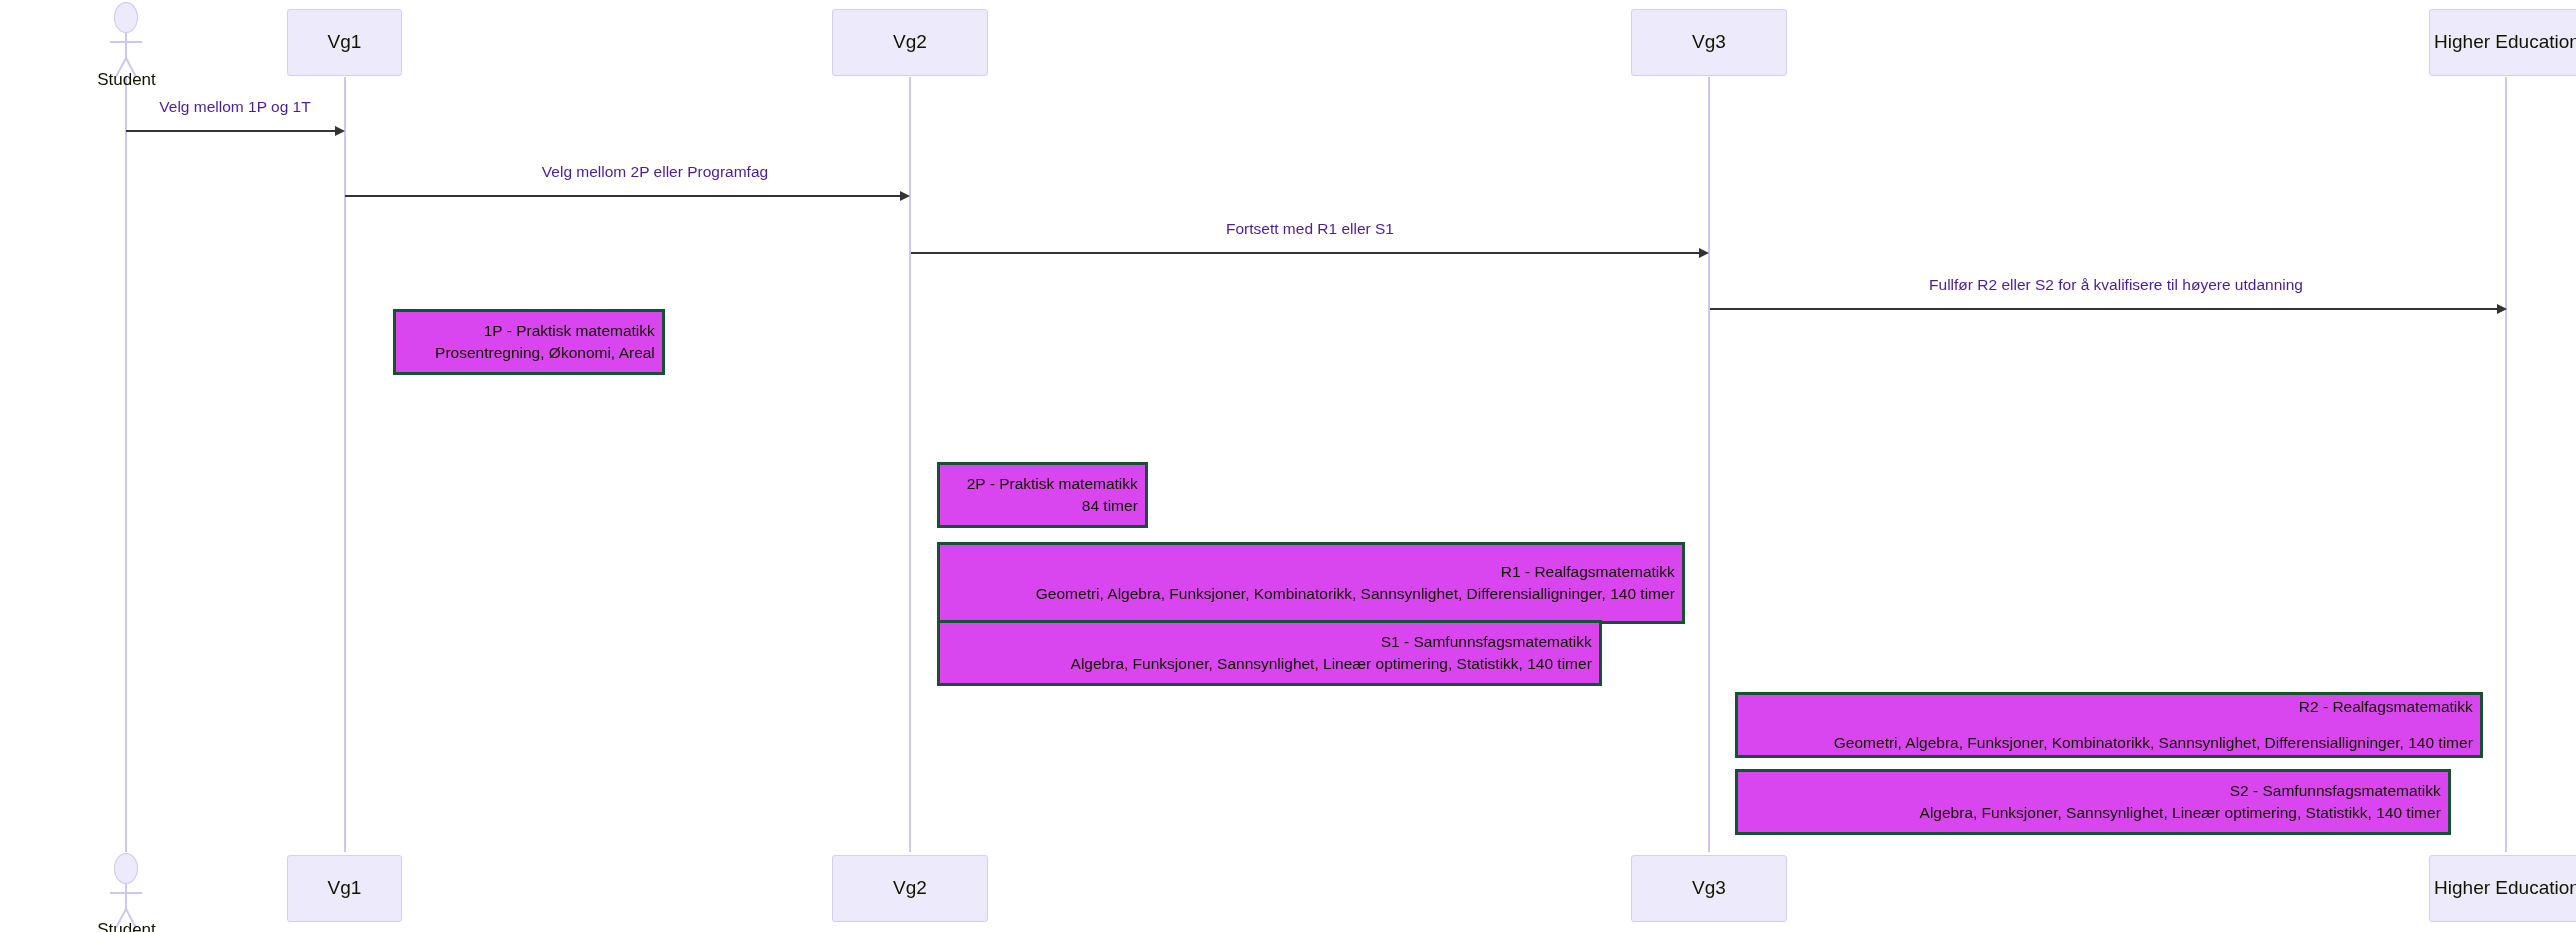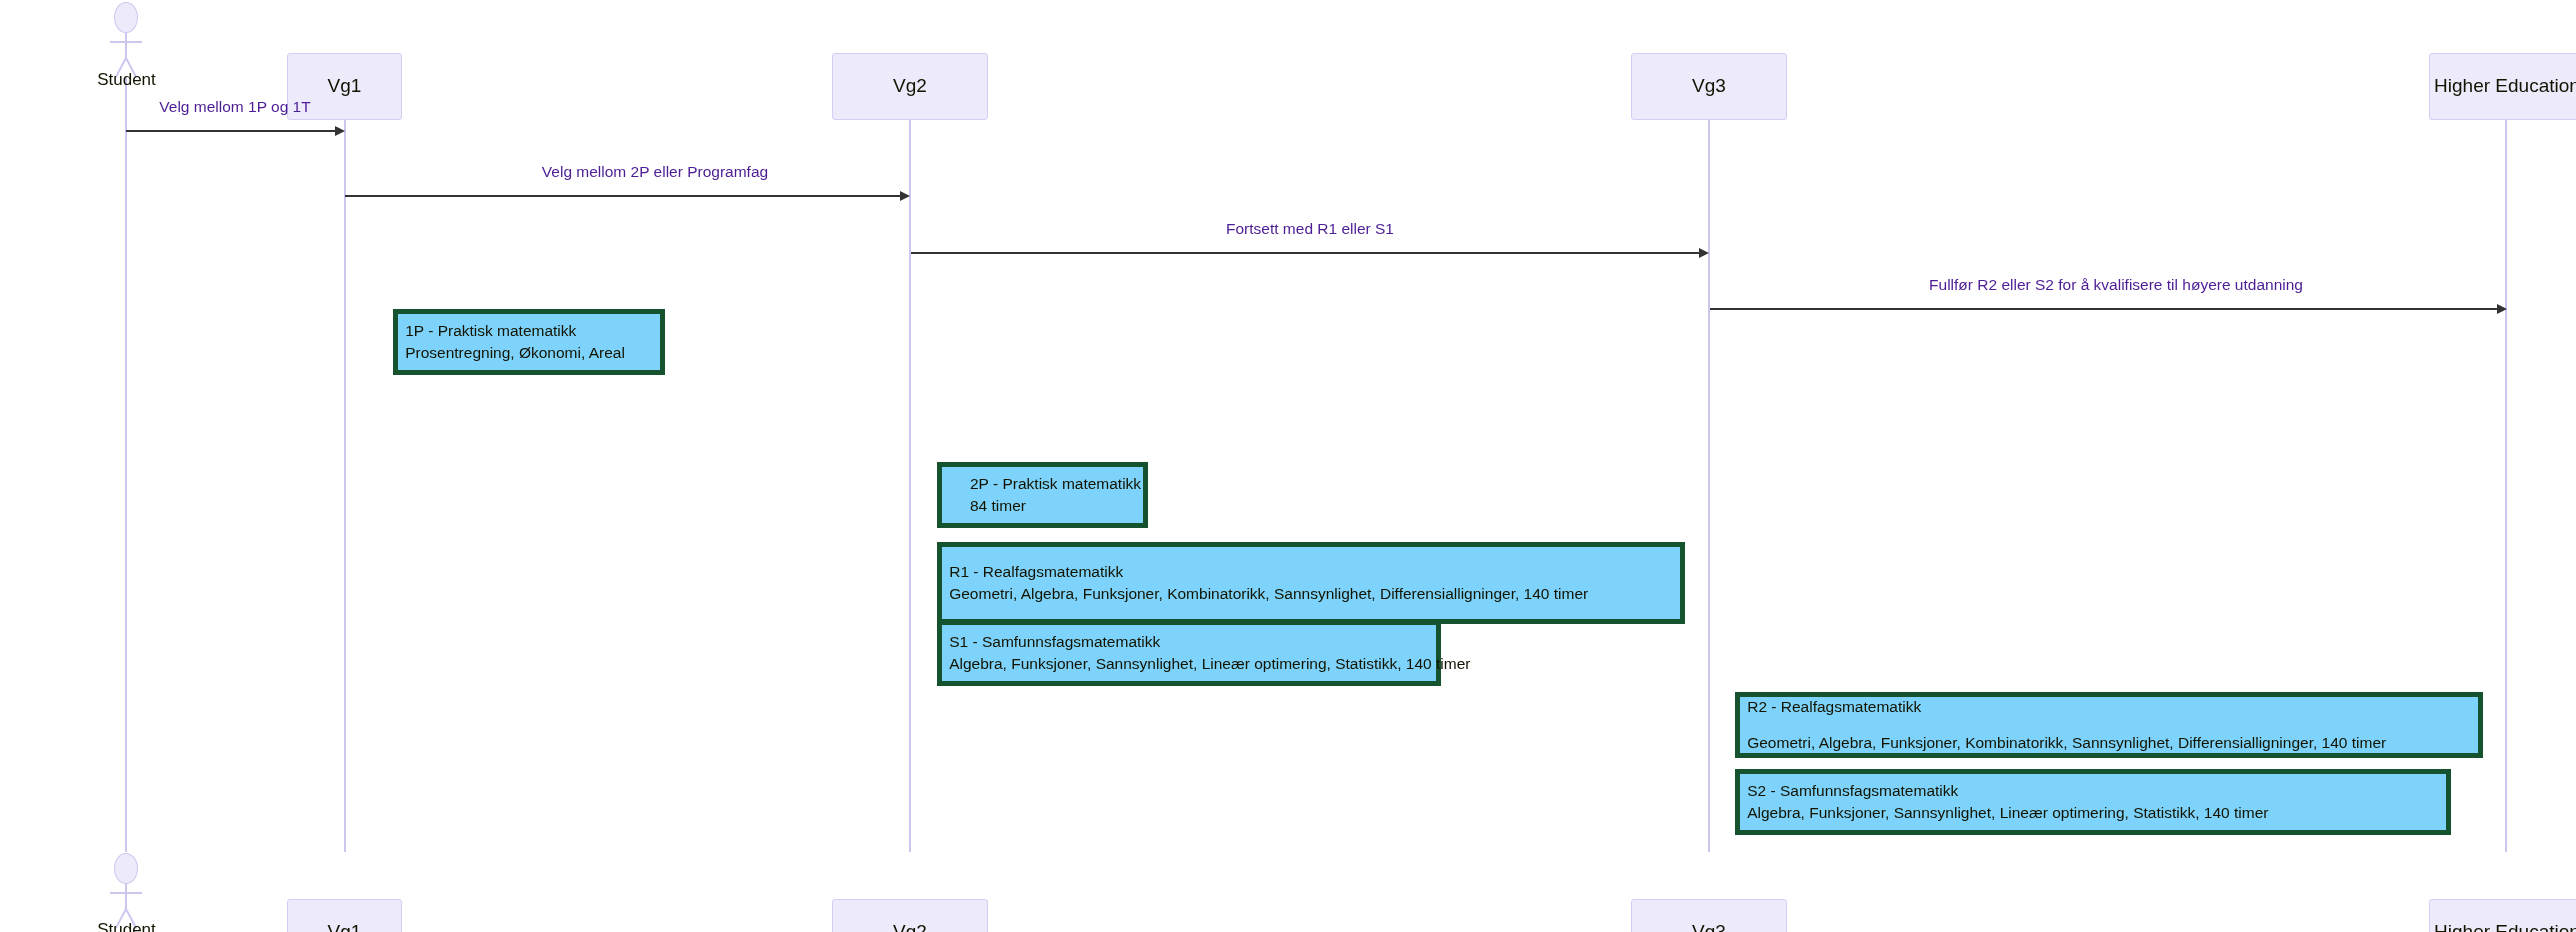--- a/index.html
+++ b/index.html
@@ -11,21 +11,20 @@
     position:absolute;
     background:#ECEAFB;
     border:1px solid #D4CDF5;
     border-radius:3.1px;
     display:flex;align-items:center;justify-content:center;
     color:#131300;
     font-size:19px;
     line-height:1.1;
     box-sizing:border-box;
     text-align:center;
-    margin-top:44px;
   }
   
   .lifeline{
     position:absolute;
     width:2.1px;
     background:#CFC6F0;
   }
   
   .actor{position:absolute;}
   .actor .head{
@@ -86,26 +85,26 @@
     font-size:15.5px;
     color:#4c1d95;
     white-space:nowrap;
     text-align:center;
     transform:translateX(-50%);
   }
 
   
   .note{
     position:absolute;
-    background:#7dd3fc;
-    border:5px solid #14532d;
+    background:#d946ef;
+    border:3px solid #14532d;
     box-sizing:border-box;
     display:flex;
     flex-direction:column;
-    align-items:flex-start;
+    align-items:flex-end;
     justify-content:center;
     color:#131300;
     font-size:15.5px;
     line-height:1.45;
     text-align:center;
     padding:0 7.2px;
   }
   .note .l1,.note .l2{white-space:nowrap;}
 </style>
 </head>
@@ -180,21 +179,21 @@
   <div class="note" style="left:937px;top:462px;width:211px;height:66px;padding-left:28px;">
     <div class="l1">2P - Praktisk matematikk</div>
     <div class="l2">84 timer</div>
   </div>
 
   <div class="note" style="left:937px;top:542px;width:748px;height:82px;">
     <div class="l1">R1 - Realfagsmatematikk</div>
     <div class="l2">Geometri, Algebra, Funksjoner, Kombinatorikk, Sannsynlighet, Differensialligninger, 140 timer</div>
   </div>
 
-  <div class="note" style="left:937px;top:620px;width:504px;height:66px;">
+  <div class="note" style="left:937px;top:620px;width:665px;height:66px;">
     <div class="l1">S1 - Samfunnsfagsmatematikk</div>
     <div class="l2">Algebra, Funksjoner, Sannsynlighet, Lineær optimering, Statistikk, 140 timer</div>
   </div>
 
   <div class="note" style="left:1735px;top:692px;width:748px;height:66px;gap:13px;">
     <div class="l1">R2 - Realfagsmatematikk</div>
     <div class="l2">Geometri, Algebra, Funksjoner, Kombinatorikk, Sannsynlighet, Differensialligninger, 140 timer</div>
   </div>
 
   <div class="note" style="left:1735px;top:769px;width:716px;height:66px;">

